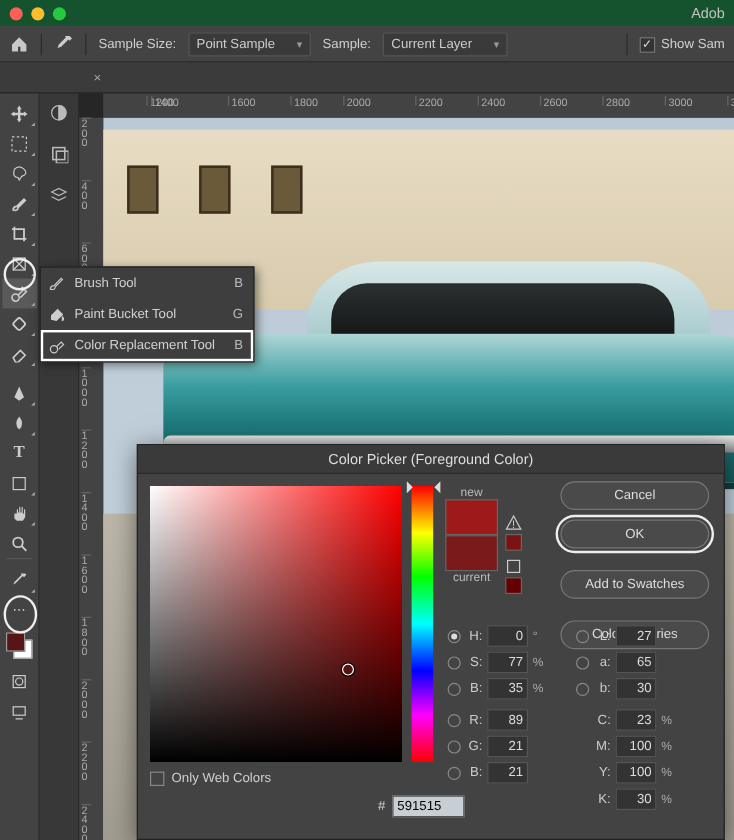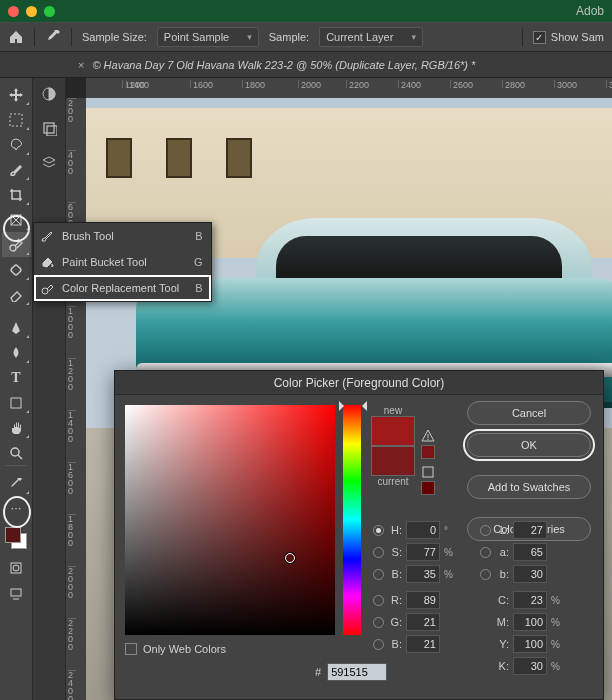--- a/index.html
+++ b/index.html
@@ -117,21 +117,20 @@
   </div>
   <div class="sep" style="margin-left:auto"></div>
   <div class="check">
     <div class="box on"></div>
     <span>Show Sam</span>
   </div>
 </div>
 
 <div class="doc-tab">
   <span class="x">×</span>
-  <span>© Havana Day 7 Old Havana Walk 223-2 @ 50% (Duplicate Layer, RGB/16*) *</span>
 </div>
 
 <div class="workspace">
 
   <div class="toolbar">
     <div class="tool tri">
         <svg width="14" height="14" viewBox="0 0 14 14">
           <path d="M7 0l2 3H8v3h3V5l3 2-3 2V8H8v3h1l-2 3-2-3h1V8H3v1L0 7l3-2v1h3V3H5z" fill="#ccc"></path>
         </svg>
       </div>
@@ -256,21 +255,21 @@
         </svg>
       </div>
   </div>
 
   <div class="canvas-zone">
     <div class="ruler-top">
         <div class="tick" style="left: 0px; margin-left: 36px;">1200</div>
         <div class="tick" style="left: 40px;">1400</div>
         <div class="tick" style="left: 104px;">1600</div>
         <div class="tick" style="left: 156px;">1800</div>
-        <div class="tick" style="left: 212px;">2000</div>
+        <div class="tick" style="left: 200px;">2000</div>
         <div class="tick" style="left: 260px;">2200</div>
         <div class="tick" style="left: 312px;">2400</div>
         <div class="tick" style="left: 364px;">2600</div>
         <div class="tick" style="left: 416px;">2800</div>
         <div class="tick" style="left: 468px;">3000</div>
         <div class="tick" style="left: 520px;">3200</div>
       </div>
     <div class="ruler-left">
         <div class="tick" style="top: 0px;">
           <span>2<br>0<br>0<br></span>

